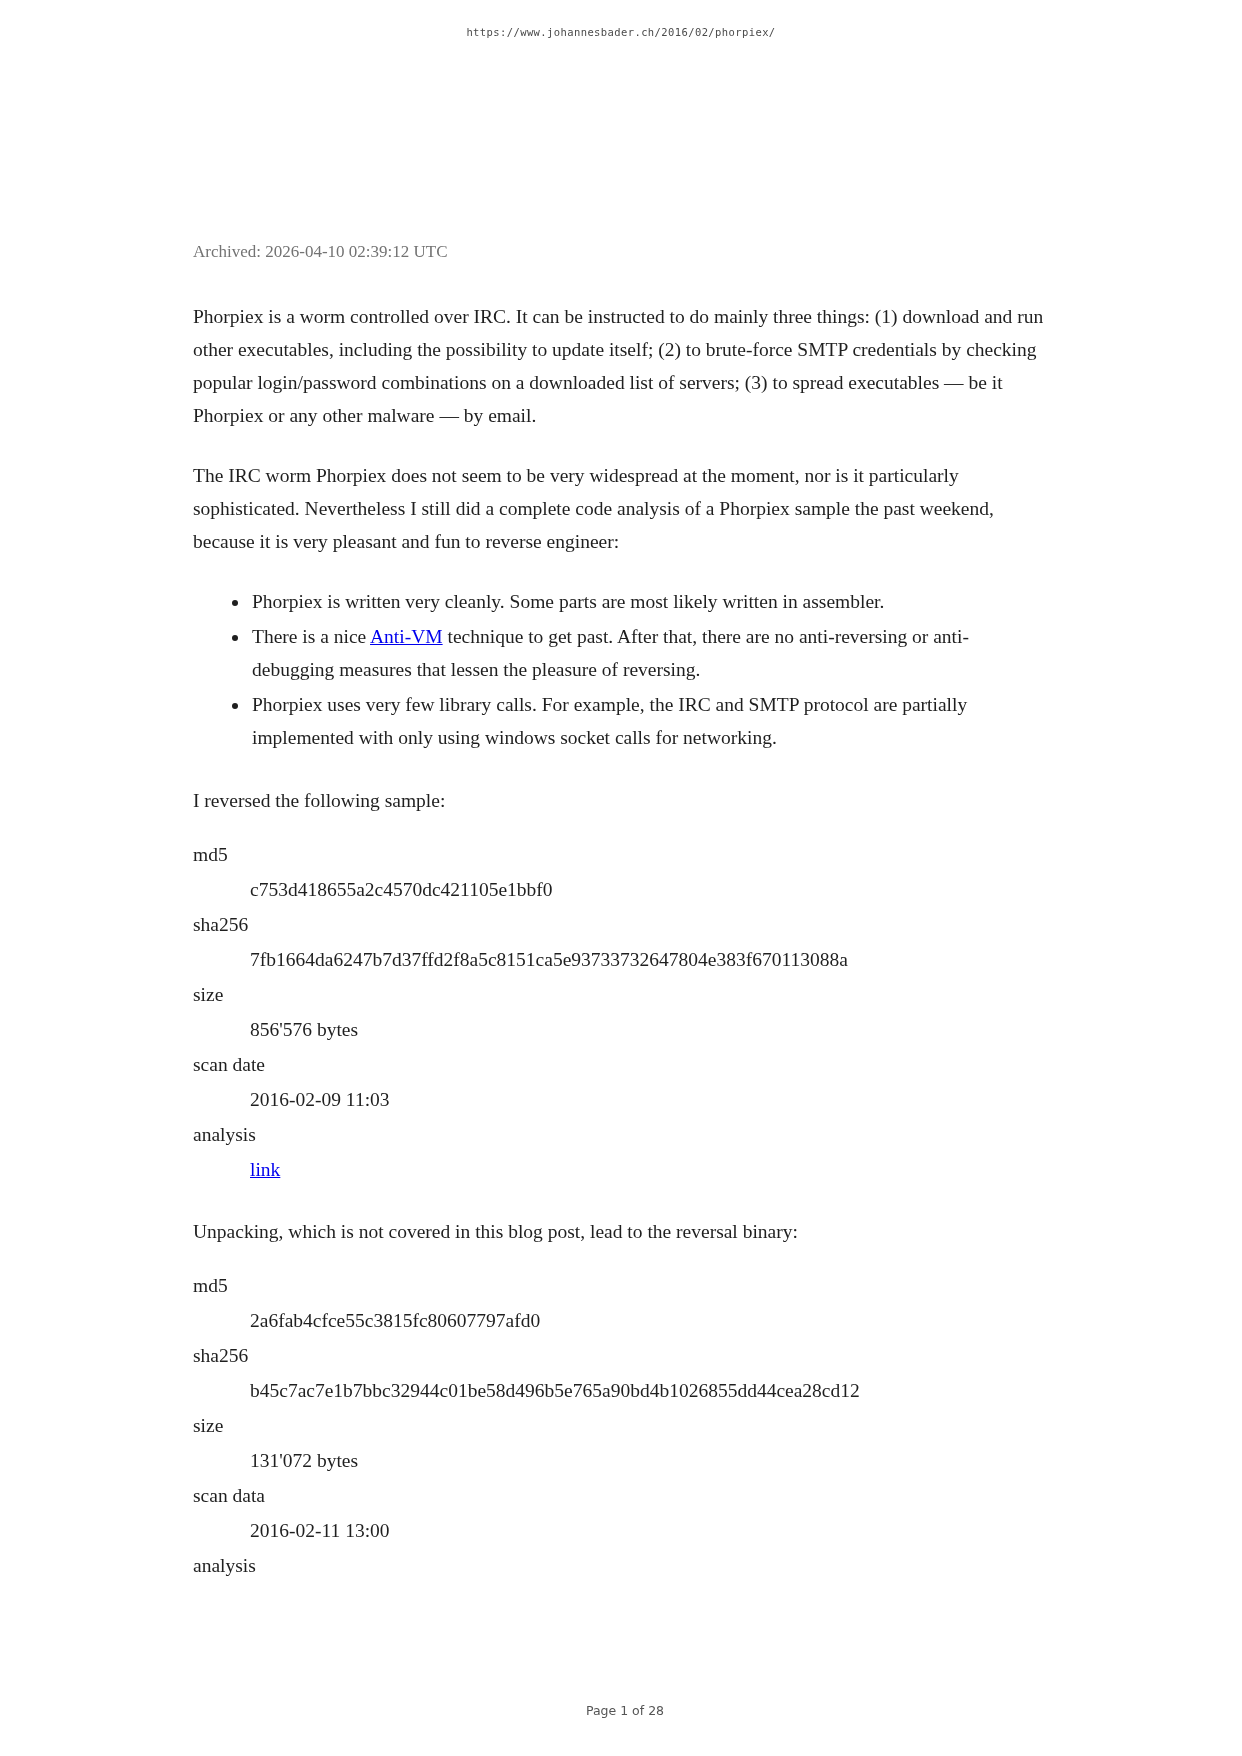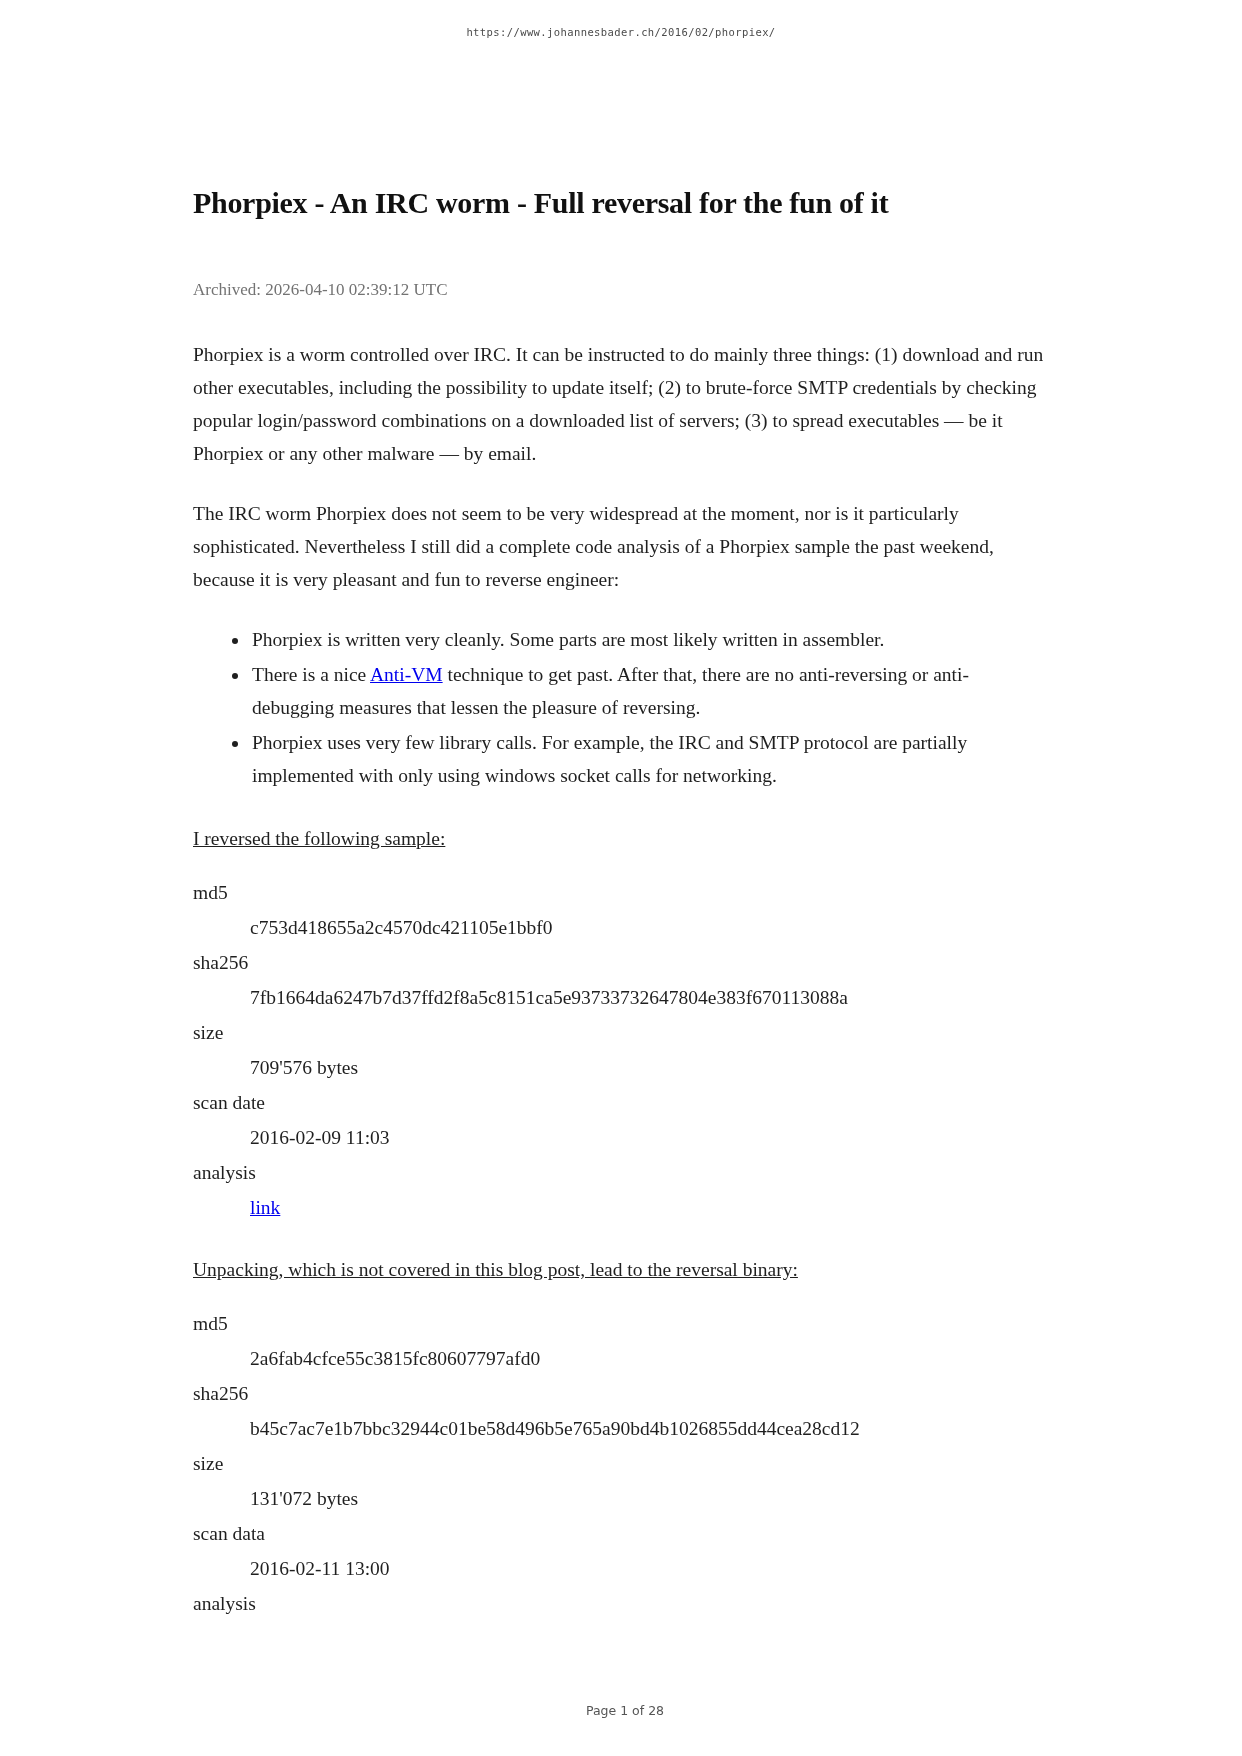--- a/index.html
+++ b/index.html
@@ -40,21 +40,21 @@
     font-size: 17px;
     line-height: 24px;
     color: #737373;
   }
   p.body-par { margin: 0 0 27px 0; }
   ul.feature-list {
     margin: 0 0 30px 0;
     padding: 0 0 0 57px;
   }
   ul.feature-list li { margin: 0 0 2px 0; padding-left: 2px; }
-  .lead-par { margin: 0 0 20px 0; text-decoration: underline; }
+  .lead-par { margin: 0 0 20px 0; }
   dl.sample-details { margin: 0 0 28px 0; }
   dl.sample-details dt { line-height: 35px; margin: 0; }
   dl.sample-details dd { line-height: 35px; margin: 0 0 0 57px; }
   a.inline-link { color: #0000ee; text-decoration: underline; cursor: pointer; }
   .print-footer {
     position: absolute;
     bottom: 38px; left: 8px; right: 0;
     text-align: center;
     font-family: "DejaVu Sans", "Liberation Sans", sans-serif;
     font-size: 12.5px;
@@ -65,21 +65,20 @@
 <body>
 
 <div class="sheet">
 
   <div class="print-header">
     <span>https://www.johannesbader.ch/2016/02/phorpiex/</span>
   </div>
 
   <div class="content">
 
-    <h1 class="title">Phorpiex - An IRC worm - Full reversal for the fun of it</h1>
 
     <div class="archived">Archived: 2026-04-10 02:39:12 UTC</div>
 
     <p class="body-par">Phorpiex is a worm controlled over IRC. It can be instructed to do mainly three things: (1) download and run other executables, including the possibility to update itself; (2) to brute-force SMTP credentials by checking popular login/password combinations on a downloaded list of servers; (3) to spread executables — be it Phorpiex or any other malware — by email.</p>
 
     <p class="body-par">The IRC worm Phorpiex does not seem to be very widespread at the moment, nor is it particularly sophisticated. Nevertheless I still did a complete code analysis of a Phorpiex sample the past weekend, because it is very pleasant and fun to reverse engineer:</p>
 
     <ul class="feature-list">
       <li>
         <span>Phorpiex is written very cleanly. Some parts are most likely written in assembler.</span>
@@ -93,21 +92,21 @@
     </ul>
 
     <p class="lead-par">I reversed the following sample:</p>
 
     <dl class="sample-details">
       <dt>md5</dt>
       <dd>c753d418655a2c4570dc421105e1bbf0</dd>
       <dt>sha256</dt>
       <dd>7fb1664da6247b7d37ffd2f8a5c8151ca5e93733732647804e383f670113088a</dd>
       <dt>size</dt>
-      <dd>709'576 bytes</dd>
+      <dd>856'576 bytes</dd>
       <dt>scan date</dt>
       <dd>2016-02-09 11:03</dd>
       <dt>analysis</dt>
       <dd>
         <a class="inline-link">link</a>
       </dd>
     </dl>
 
     <p class="lead-par">Unpacking, which is not covered in this blog post, lead to the reversal binary:</p>
 

